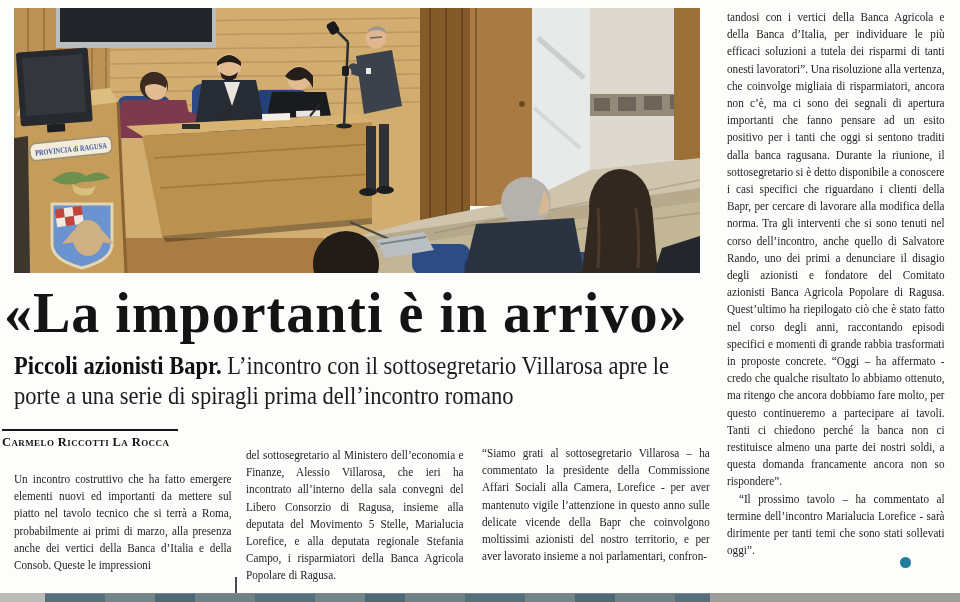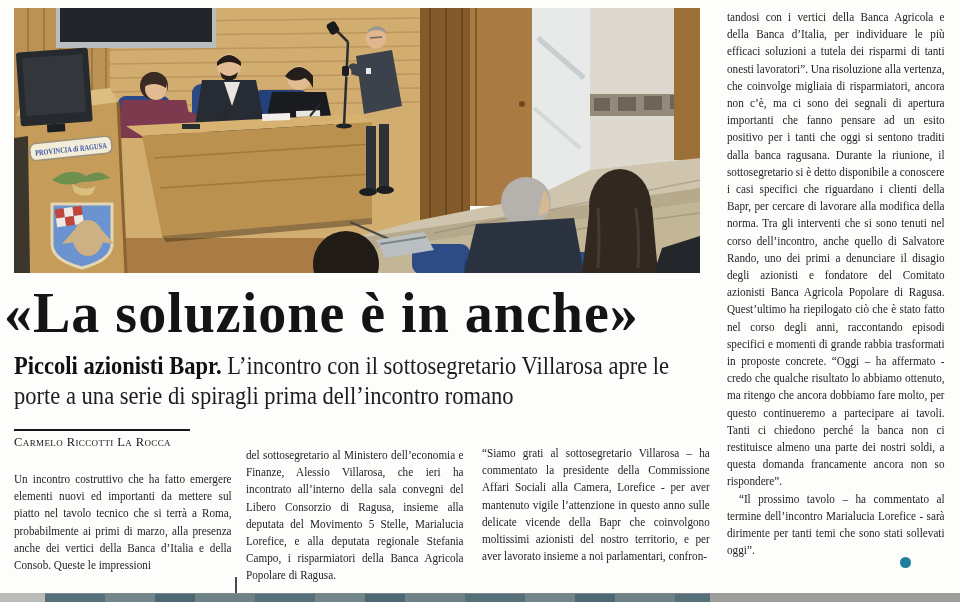--- a/index.html
+++ b/index.html
@@ -19,23 +19,23 @@
   }
   
   #subhead{
     left:14px;top:351px;width:765px;
     transform:scaleX(0.92);transform-origin:0 0;
     font-size:24.5px;line-height:30px;color:#1d1d1d;
   }
   #subhead b{color:#101010;}
   
   #byline{
-    left:14px;top:429px;width:176px;
+    left:2px;top:429px;width:176px;
     border-top:2px solid #161616;padding-top:4px;
-    font-weight:normal;font-variant:small-caps;font-size:12.5px;
+    font-weight:bold;font-variant:small-caps;font-size:12.5px;
     letter-spacing:.4px;color:#151515;white-space:nowrap;
   }
   
   .bodycol{
     font-size:13.2px;line-height:17.2px;color:#232323;
     text-align:justify;transform:scaleX(0.85);transform-origin:0 0;
     overflow:hidden;
   }
   #col1{left:14px;top:470px;width:256px;height:125px;}
   #col2{left:246px;top:446px;width:256px;height:150px;}
@@ -234,21 +234,21 @@
     <g>
       <ellipse cx="606" cy="198" rx="31" ry="37" fill="#332820"></ellipse>
       <path d="M576,198 L638,198 L644,265 L568,265 Z" fill="#332820"></path>
       <path d="M584,200 q2,30 0,60" stroke="#4c3a2c" stroke-width="3" fill="none"></path>
       <path d="M622,200 q4,30 2,60" stroke="#4c3a2c" stroke-width="3" fill="none"></path>
     </g>
     <polygon points="648,240 686,228 686,265 640,265" fill="#23262b"></polygon>
   </svg>
 </div>
 
-<h1 class="abs" id="headline" style="margin:0;">«La soluzione è in anche»</h1>
+<h1 class="abs" id="headline" style="margin:0;">«La importanti è in arrivo»</h1>
 
 <p class="abs" id="subhead" style="margin:0;">
   <b>Piccoli azionisti Bapr.</b><span> L’incontro con il sottosegretario Villarosa apre le porte a una serie di spiragli prima dell’incontro romano</span>
 </p>
 
 <div class="abs" id="byline">Carmelo Riccotti La Rocca</div>
 
 <div class="abs bodycol" id="col1">Un incontro costruttivo che ha fatto emergere elementi nuovi ed importanti da mettere sul piatto nel tavolo tecnico che si terrà a Roma, probabilmente ai primi di marzo, alla presenza anche dei vertici della Banca d’Italia e della Consob. Queste le impressioni</div>
 <div class="abs bodycol" id="col2">del sottosegretario al Ministero dell’economia e Finanze, Alessio Villarosa, che ieri ha incontrato all’interno della sala convegni del Libero Consorzio di Ragusa, insieme alla deputata del Movimento 5 Stelle, Marialucia Lorefice, e alla deputata regionale Stefania Campo, i risparmiatori della Banca Agricola Popolare di Ragusa.</div>
 <div class="abs bodycol" id="col3">“Siamo grati al sottosegretario Villarosa – ha commentato la presidente della Commissione Affari Sociali alla Camera, Lorefice - per aver mantenuto vigile l’attenzione in questo anno sulle delicate vicende della Bapr che coinvolgono moltissimi azionisti del nostro territorio, e per aver lavorato insieme a noi parlamentari, confron-</div>

